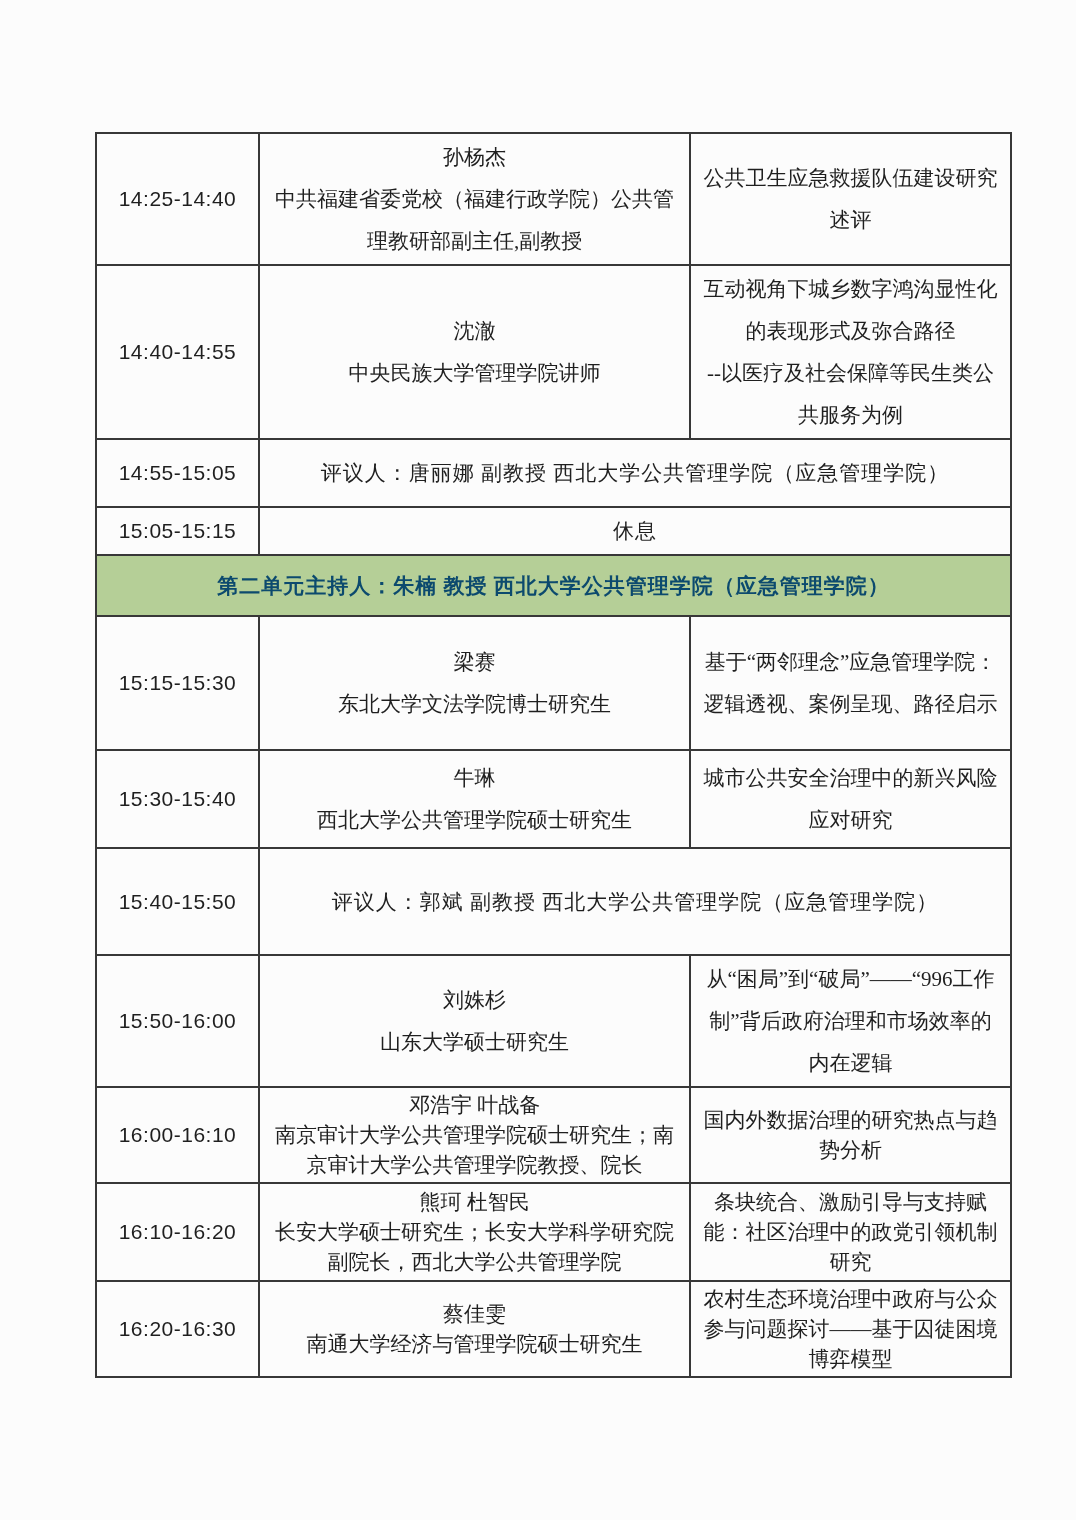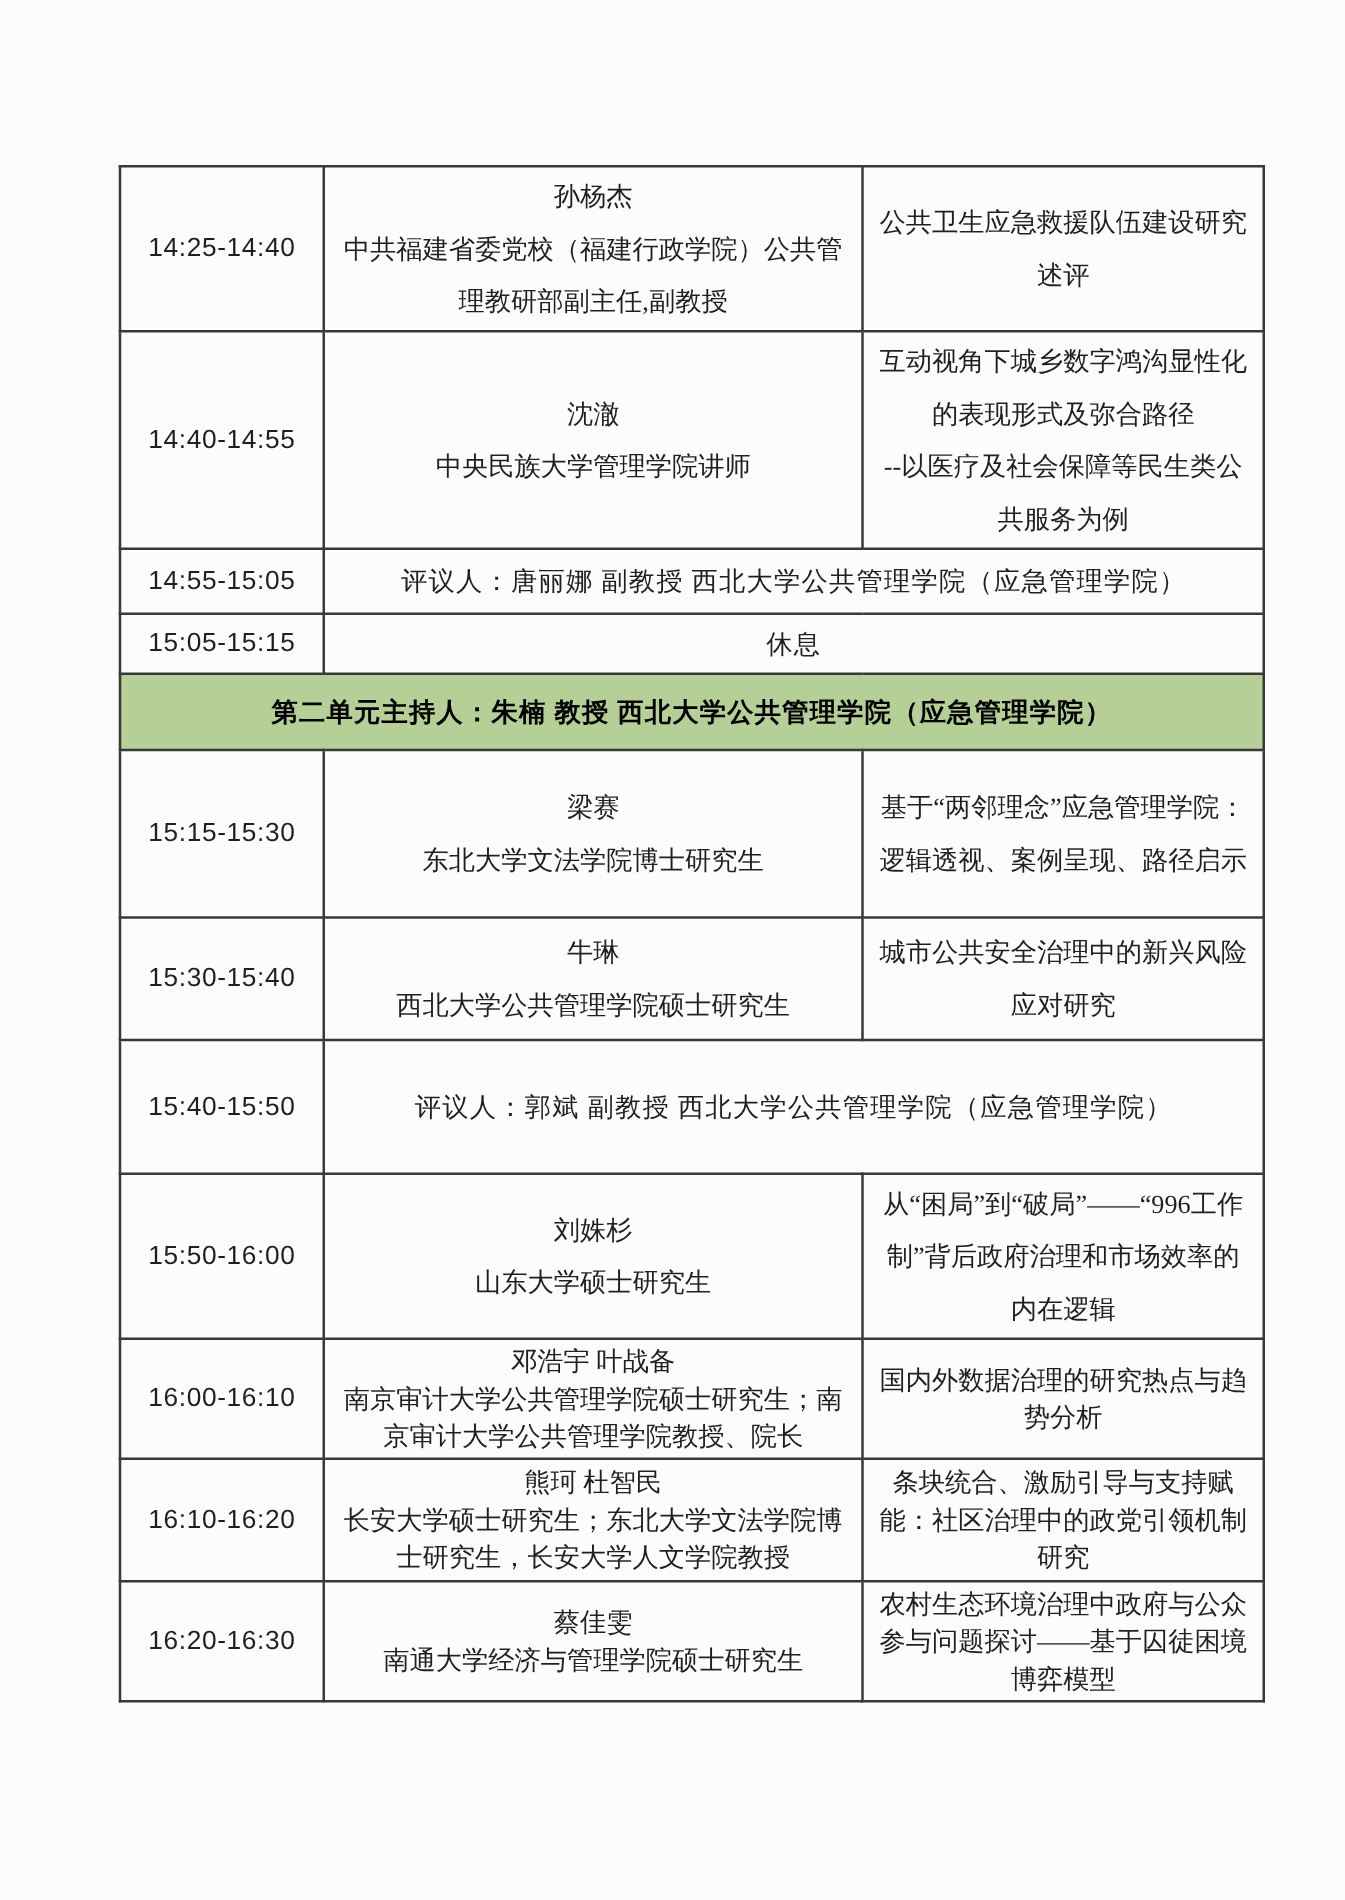--- a/index.html
+++ b/index.html
@@ -33,21 +33,21 @@
     padding:2px 12px;
   }
   .presenter .name{line-height:42px;}
   .presenter .affil{line-height:42px;}
   td.topic{white-space:pre-line;text-align:center;}
   tr.tight td{line-height:30px;}
   tr.tight .presenter .name,
   tr.tight .presenter .affil{line-height:30px;}
   tr.unit-header td{
     background:#b5cf97;
-    color:#000000;
+    color:#0c4a6e;
     font-weight:bold;
     font-size:21px;
     letter-spacing:1px;
   }
   td.merged{letter-spacing:1px;}
 </style>
 </head>
 <body>
 
 <table class="schedule-table">
@@ -70,21 +70,21 @@
   <tr style="height:174px">
     <td class="time">14:40-14:55</td>
     <td class="presenter">
       <div class="name">沈澈</div>
       <div class="affil">中央民族大学管理学院讲师</div>
     </td>
     <td class="topic">互动视角下城乡数字鸿沟显性化的表现形式及弥合路径
 --以医疗及社会保障等民生类公共服务为例</td>
   </tr>
 
-  <tr style="height:52px">
+  <tr style="height:68px">
     <td class="time">14:55-15:05</td>
     <td class="merged" colspan="2">评议人：唐丽娜 副教授 西北大学公共管理学院（应急管理学院）</td>
   </tr>
 
   <tr style="height:34px">
     <td class="time">15:05-15:15</td>
     <td class="merged" colspan="2">休息</td>
   </tr>
 
   <tr class="unit-header" style="height:61px">
@@ -129,21 +129,21 @@
       <div class="name">邓浩宇 叶战备</div>
       <div class="affil">南京审计大学公共管理学院硕士研究生；南京审计大学公共管理学院教授、院长</div>
     </td>
     <td class="topic">国内外数据治理的研究热点与趋势分析</td>
   </tr>
 
   <tr class="tight" style="height:98px">
     <td class="time">16:10-16:20</td>
     <td class="presenter">
       <div class="name">熊珂 杜智民</div>
-      <div class="affil">长安大学硕士研究生；东北大学文法学院博士研究生，长安大学人文学院教授</div>
+      <div class="affil">长安大学硕士研究生；长安大学科学研究院副院长，西北大学公共管理学院</div>
     </td>
     <td class="topic">条块统合、激励引导与支持赋能：社区治理中的政党引领机制研究</td>
   </tr>
 
   <tr class="tight" style="height:90px">
     <td class="time">16:20-16:30</td>
     <td class="presenter">
       <div class="name">蔡佳雯</div>
       <div class="affil">南通大学经济与管理学院硕士研究生</div>
     </td>

